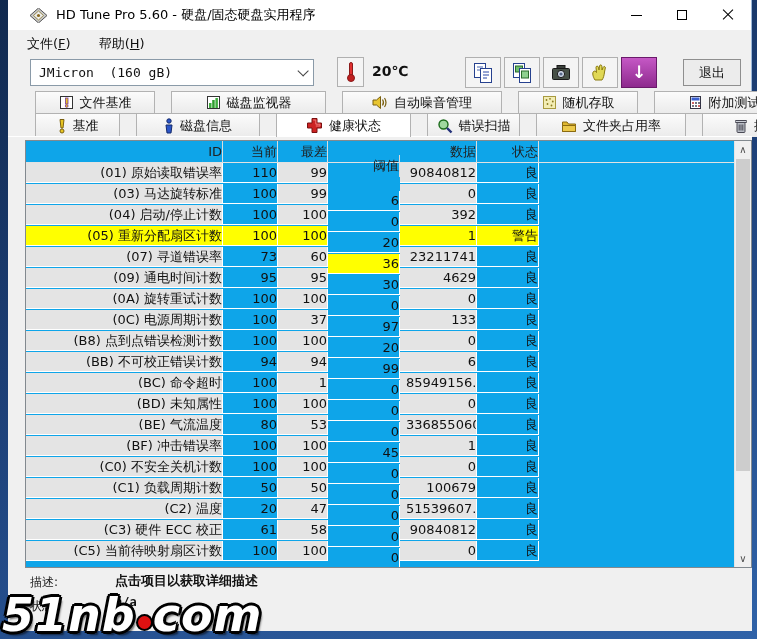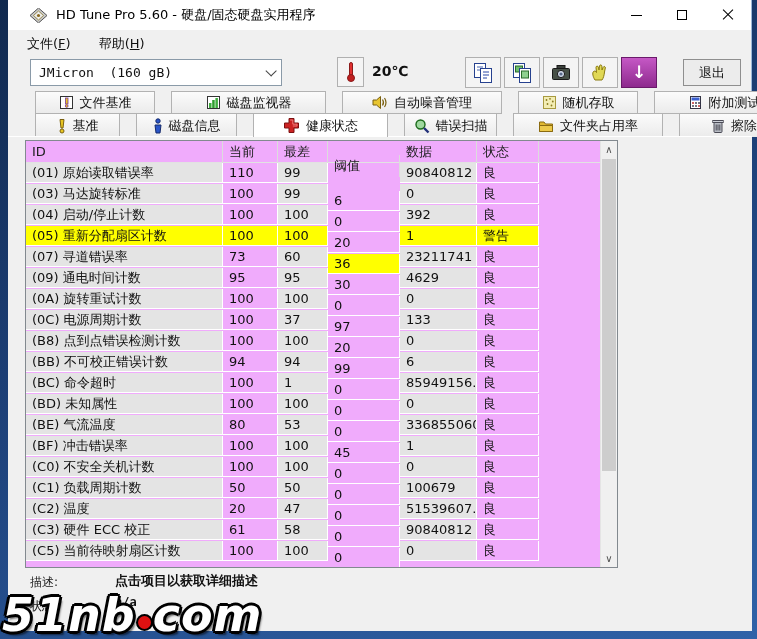--- a/index.html
+++ b/index.html
@@ -25,21 +25,21 @@
   .glyph-close:before { transform:rotate(45deg); }
   .glyph-close:after { transform:rotate(-45deg); }
 
   
   .menubar { height:25px; background:#f0f0f0; display:flex; align-items:flex-end; padding-left:15px; gap:20px; }
   .menu-item { padding:2px 4px; white-space:nowrap; }
   .menu-key { text-decoration:underline; }
 
   
   .toolbar { position:relative; height:37px; background:#f0f0f0; }
-  .combo { position:absolute; left:22px; top:4px; width:252px; height:27px; background:#fff;
+  .combo { position:absolute; left:22px; top:4px; width:284px; height:27px; background:#fff;
     border:1px solid #8a9aa8; display:flex; align-items:center; padding:0 8px;
     font-family:"DejaVu Sans Mono","Liberation Mono",monospace; font-size:13px; white-space:pre; }
   .combo-chevron { margin-left:auto; width:8px; height:8px; border-right:1px solid #444; border-bottom:1px solid #444;
     transform:rotate(45deg) translateY(-3px); }
   .thermo-btn { position:absolute; left:329px; top:2px; width:27px; height:30px; background:#f4f4f4;
     border:1px solid #b0b0b0; display:flex; align-items:center; justify-content:center; }
   .thermo { position:relative; width:8px; height:20px; }
   .thermo .stem { position:absolute; left:2px; top:0; width:4px; height:14px; background:#e03030; border:1px solid #8a1a1a; border-radius:2px 2px 0 0; }
   .thermo .bulb { position:absolute; left:0; bottom:0; width:8px; height:8px; background:#c02020; border:1px solid #8a1a1a; border-radius:50%; }
   .temp-label { position:absolute; left:364px; top:8px; font-weight:bold; font-size:14px; }
@@ -58,22 +58,22 @@
   .tab { display:flex; align-items:center; justify-content:center; gap:6px;
     background:linear-gradient(#fbfbfb,#ebebeb); border:1px solid #b2b2b2; border-bottom:none;
     font-size:13px; white-space:nowrap; }
   .tabrow1 .tab { border-bottom:1px solid #b2b2b2; }
   .tab.active { background:#ffffff; position:relative; z-index:3; border-bottom:none; }
   .tab svg { flex:0 0 auto; }
 
   
   .content { position:absolute; left:0; top:136px; width:744px; height:495px;
     background:#f0f0f0; border-top:1px solid #ffffff; }
-  .tablebox { position:absolute; left:17px; top:3px; width:593px; height:428px;
-    background:#f0abfc; border:1px solid #82898f; }
+  .tablebox { position:absolute; left:17px; top:3px; width:727px; height:428px;
+    background:#0ea5e9; border:1px solid #82898f;text-align:right; }
   .tgrid { position:absolute; left:0; top:0; right:17px; bottom:0; overflow:hidden; }
   .thead { display:flex; height:22px; align-items:center; border-bottom:1px solid #e2e2e2; }
   .hcell { height:22px; line-height:22px; padding-left:6px; border-right:1px solid #dcdcdc; color:#202020; }
   .trow { display:flex; height:21px; }
   .cell { height:20px; line-height:20px; padding-left:6px; border-bottom:1px solid #fff; border-right:1px solid #fff; overflow:hidden; white-space:nowrap; }
   .col-id { width:197px; } .col-cur { width:55px; } .col-worst { width:50px; }
   .col-thresh { width:72px;margin-top:28px; } .col-data { width:77px; } .col-status { width:62px; }
   .trow .col-id, .trow .col-worst, .trow .col-data { background:#e4e4e4; }
   .trow.warn .cell { background:#ffff00; }
 
@@ -237,21 +237,21 @@
     </div>
 
     <div class="tabrow tabrow2">
       <div class="tab" style="width:85px">
         <svg width="10" height="16" viewBox="0 0 10 16">
           <path d="M3,1.5 L7,1.5 L6,10 L4,10 Z" fill="#e8c520" stroke="#7a6010"></path>
           <circle cx="5" cy="13" r="2" fill="#e8c520" stroke="#7a6010"></circle>
         </svg>
         <span>基准</span>
       </div>
-      <div class="tab" style="width:101px">
+      <div class="tab" style="width:124px">
         <svg width="10" height="16" viewBox="0 0 10 16">
           <circle cx="5" cy="3" r="2.2" fill="#2a55c8" stroke="#152a6a"></circle>
           <path d="M2,7 L8,7 L7,15 L3,15 Z" fill="#2a55c8" stroke="#152a6a"></path>
         </svg>
         <span>磁盘信息</span>
       </div>
       <div class="tab active" style="width:135px">
         <svg width="17" height="17" viewBox="0 0 17 17">
           <path d="M6,1.5 L11,1.5 L11,6 L15.5,6 L15.5,11 L11,11 L11,15.5 L6,15.5 L6,11 L1.5,11 L1.5,6 L6,6 Z" fill="#cc2222" stroke="#7a1010" stroke-width="1"></path>
           <path d="M7.2,3 L9.8,3 L9.8,7.2 L14,7.2 L14,9 L9.8,9" fill="none" stroke="#ee7a7a" stroke-width="1"></path>

